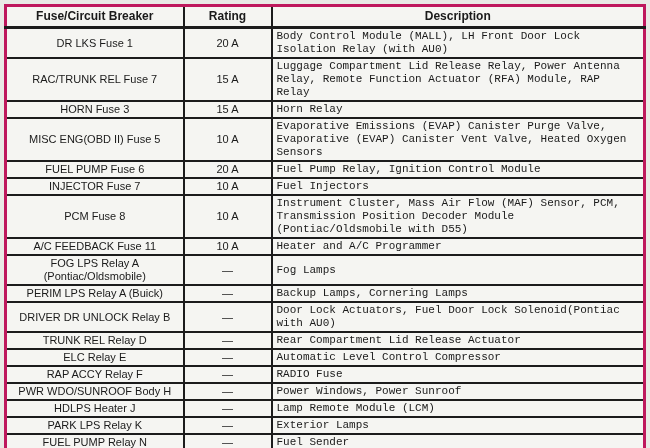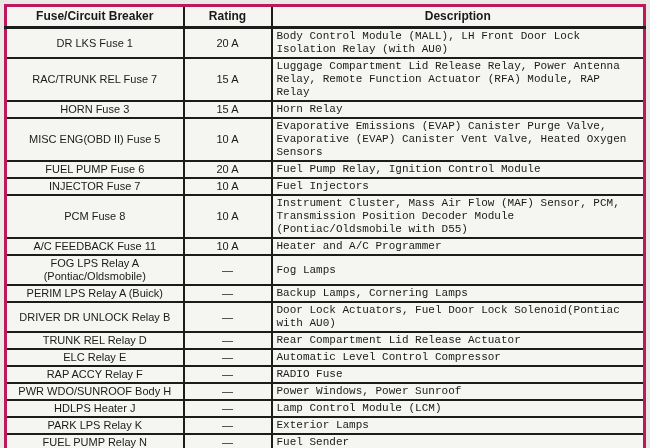--- a/index.html
+++ b/index.html
@@ -146,21 +146,21 @@
         <td class="desc-cell">RADIO Fuse</td>
       </tr>
       <tr class="rh1">
         <td class="fuse-cell">PWR WDO/SUNROOF Body H</td>
         <td class="rating-cell">—</td>
         <td class="desc-cell">Power Windows, Power Sunroof</td>
       </tr>
       <tr class="rh1">
         <td class="fuse-cell">HDLPS Heater J</td>
         <td class="rating-cell">—</td>
-        <td class="desc-cell">Lamp Control Module (LCM)</td>
+        <td class="desc-cell">Lamp Remote Module (LCM)</td>
       </tr>
       <tr class="rh1">
         <td class="fuse-cell">PARK LPS Relay K</td>
         <td class="rating-cell">—</td>
         <td class="desc-cell">Exterior Lamps</td>
       </tr>
       <tr class="rh1">
         <td class="fuse-cell">FUEL PUMP Relay N</td>
         <td class="rating-cell">—</td>
         <td class="desc-cell">Fuel Sender</td>

